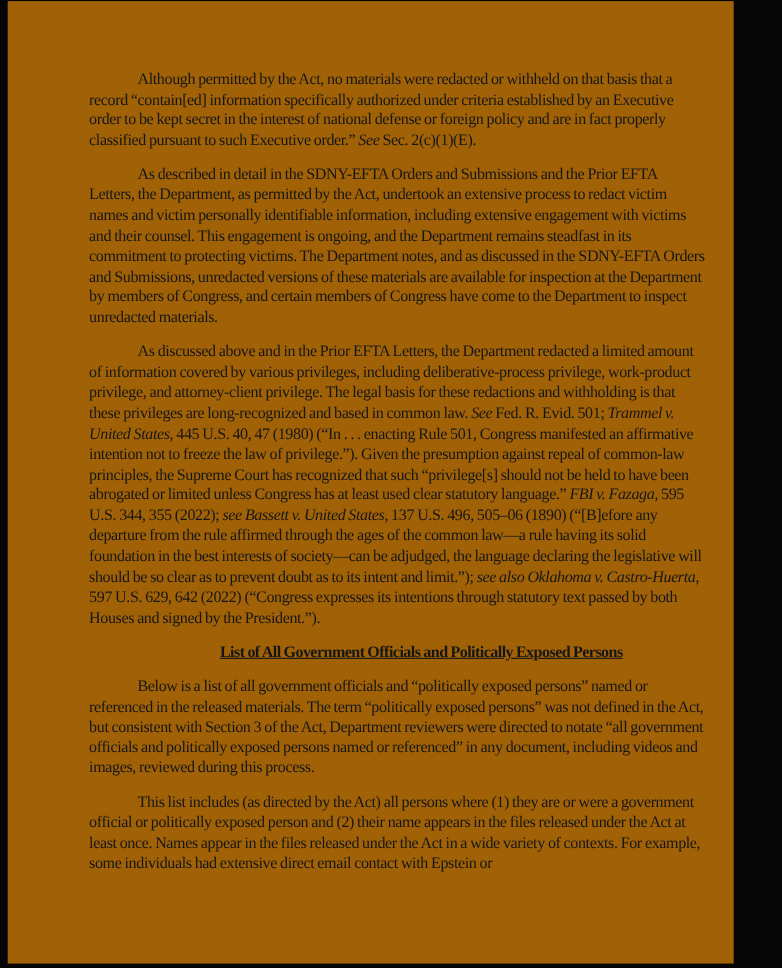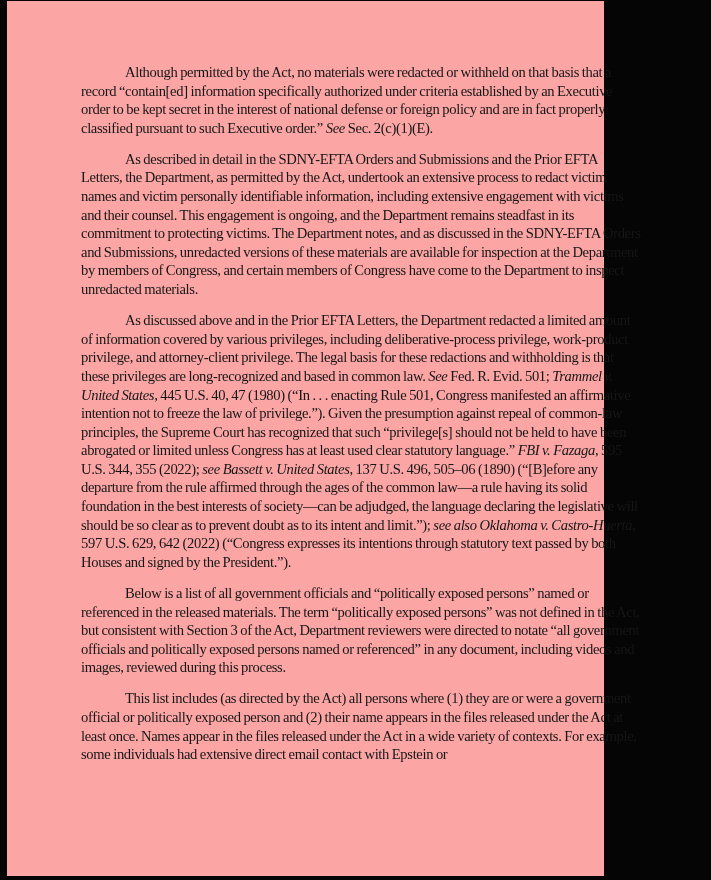--- a/index.html
+++ b/index.html
@@ -1,19 +1,19 @@
 <!DOCTYPE html>
 <html><head>
 <meta charset="utf-8">
 <style>
   html, body { margin:0; padding:0; }
   body { width:711px; height:880px; background:#050505; position:relative; overflow:hidden; }
   .page {
-    position:absolute; left:7px; top:1px; width:597px; height:875px;
-    background:#fca5a5;
+    position:absolute; left:7px; top:1px; width:660px; height:875px;
+    background:#a16207;
   }
   .content {
     position:absolute; left:74px; top:62px; width:560px;
     font-family:"Liberation Serif", "DejaVu Serif", serif;
     font-size:14.6px; line-height:18.6px; color:#161616;
     letter-spacing:-0.35px; word-spacing:-0.5px;
   }
   .content p { margin:0 0 12.5px 0; text-indent:44px; }
   .heading {
     text-align:center; font-weight:bold; text-decoration:underline;
@@ -30,18 +30,19 @@
 </head>
 <body>
 
 <div class="page">
   <div class="content">
     <div id="paras-a">
         <p><span>Although permitted by the Act, no materials were redacted or withheld on that basis that a record “contain[ed] information specifically authorized under criteria established by an Executive order to be kept secret in the interest of national defense or foreign policy and are in fact properly classified pursuant to such Executive order.” </span><i>See</i><span> Sec. 2(c)(1)(E).</span></p>
         <p><span>As described in detail in the SDNY-EFTA Orders and Submissions and the Prior EFTA Letters, the Department, as permitted by the Act, undertook an extensive process to redact victim names and victim personally identifiable information, including extensive engagement with victims and their counsel. This engagement is ongoing, and the Department remains steadfast in its commitment to protecting victims. The Department notes, and as discussed in the SDNY-EFTA Orders and Submissions, unredacted versions of these materials are available for inspection at the Department by members of Congress, and certain members of Congress have come to the Department to inspect unredacted materials.</span></p>
         <p><span>As discussed above and in the Prior EFTA Letters, the Department redacted a limited amount of information covered by various privileges, including deliberative-process privilege, work-product privilege, and attorney-client privilege. The legal basis for these redactions and withholding is that these privileges are long-recognized and based in common law. </span><i>See</i><span> Fed. R. Evid. 501; </span><i>Trammel v. United States</i><span>, 445 U.S. 40, 47 (1980) (“In . . . enacting Rule 501, Congress manifested an affirmative intention not to freeze the law of privilege.”). Given the presumption against repeal of common-law principles, the Supreme Court has recognized that such “privilege[s] should not be held to have been abrogated or limited unless Congress has at least used clear statutory language.” </span><i>FBI v. Fazaga</i><span>, 595 U.S. 344, 355 (2022); </span><i>see Bassett v. United States</i><span>, 137 U.S. 496, 505–06 (1890) (“[B]efore any departure from the rule affirmed through the ages of the common law—a rule having its solid foundation in the best interests of society—can be adjudged, the language declaring the legislative will should be so clear as to prevent doubt as to its intent and limit.”); </span><i>see also Oklahoma v. Castro-Huerta</i><span>, 597 U.S. 629, 642 (2022) (“Congress expresses its  intentions through statutory text passed by both Houses and signed by the President.”).</span></p>
       </div>
+    <p class="heading">List of All Government Officials and Politically Exposed Persons</p>
     <div id="paras-b">
         <p><span>Below is a list of all government officials and “politically exposed persons” named or referenced in the released materials. The term “politically exposed persons” was not defined in the Act, but consistent with Section 3 of the Act, Department reviewers were directed to notate “all government officials and politically exposed persons named or referenced” in any document, including videos and images, reviewed during this process.</span></p>
         <p><span>This list includes (as directed by the Act) all persons where (1) they are or were a government official or politically exposed person and (2) their name appears in the files released under the Act at least once. Names appear in the files released under the Act in a wide variety of contexts. For example, some individuals had extensive direct email contact with Epstein or</span></p>
       </div>
   </div>
 </div>
 
 </body></html>

